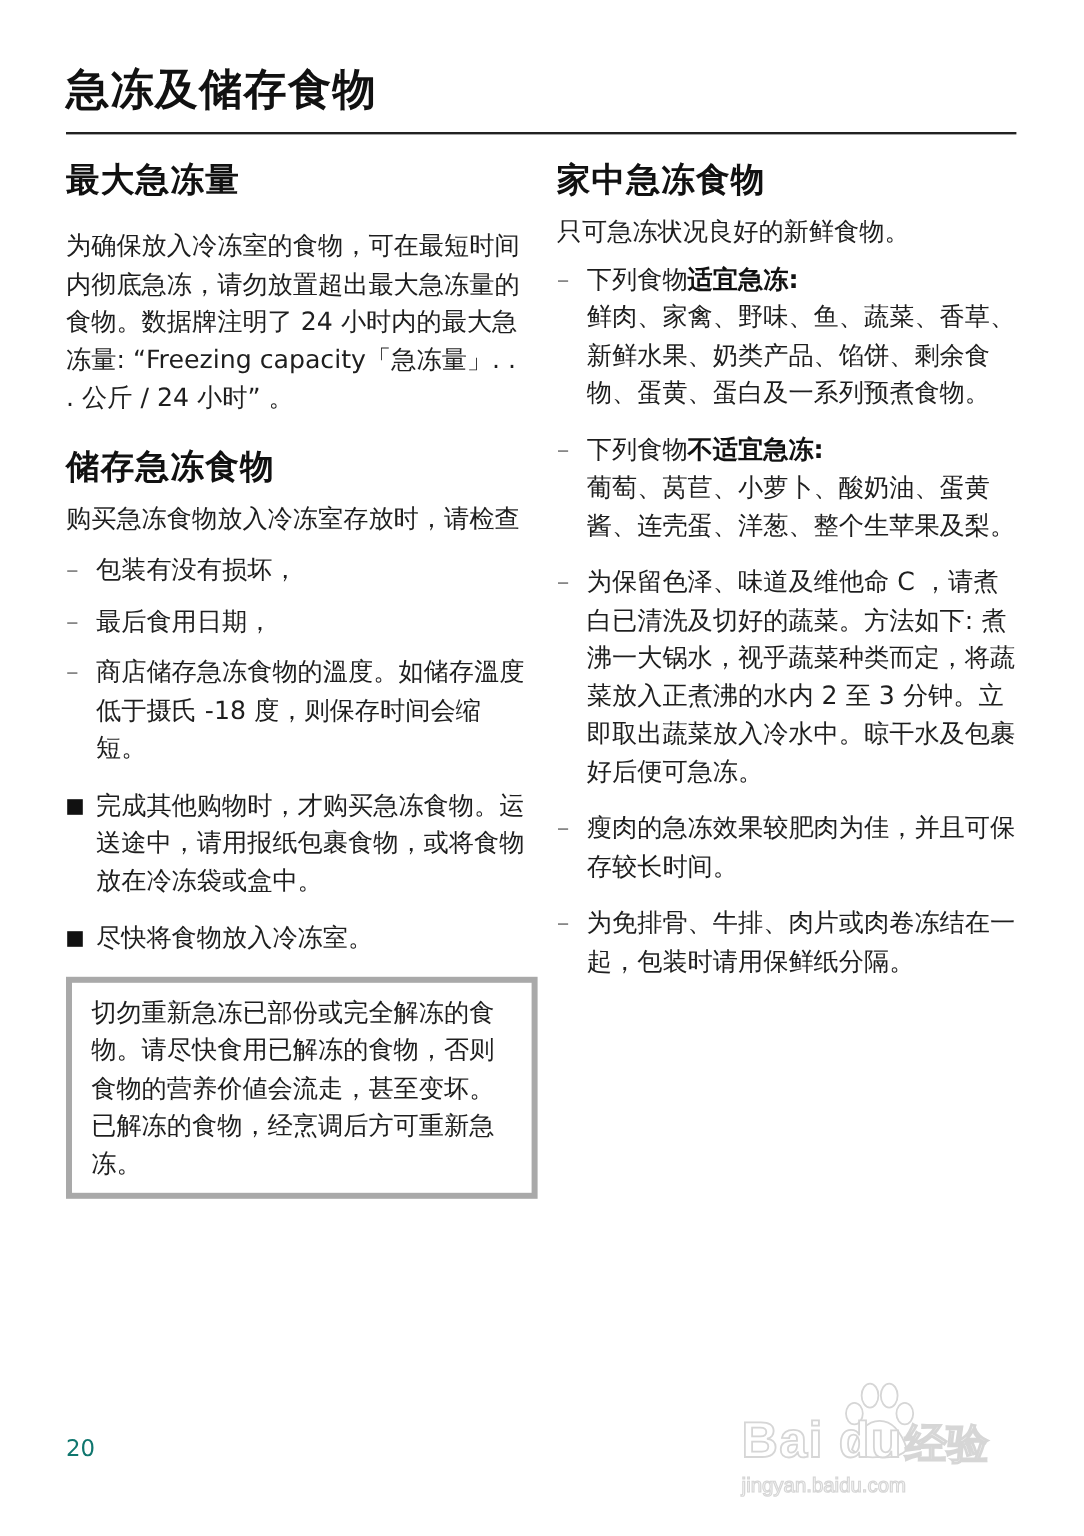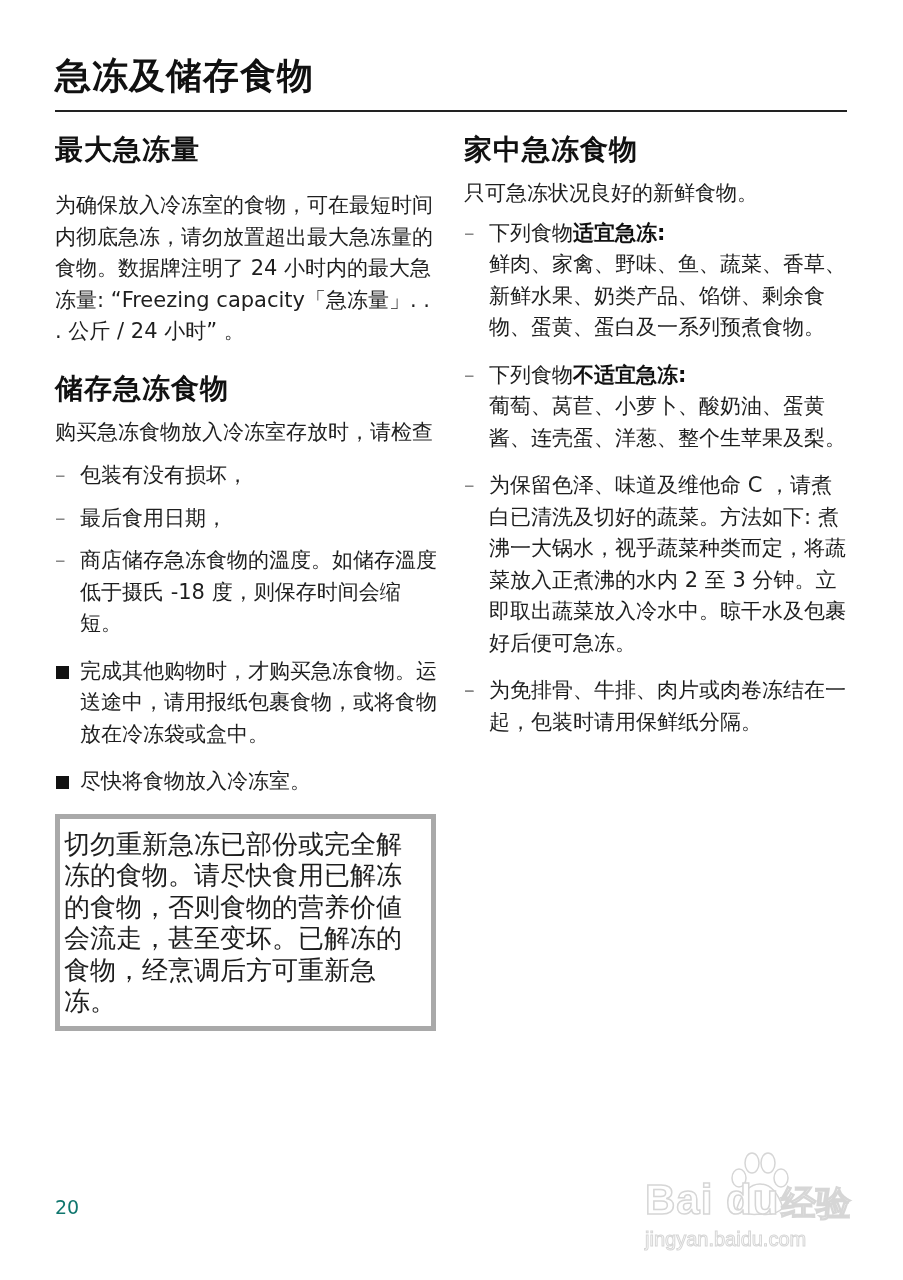--- a/index.html
+++ b/index.html
@@ -36,42 +36,42 @@
     color: #1e1e1e; margin-bottom: 11px;
   }
   .item .marker {
     position: absolute; left: 0; top: 0; width: 20px; color: #888;
   }
   .item .square {
     position: absolute; left: 1px; top: 10px; width: 13px; height: 13px; background: #111;
   }
   .item b { color: #111; }
   .note-box {
-    border: 5px solid #a9a9a9; padding: 10px 12px 8px 4px;
-    font-size: 26px; line-height: 31.5px; color: #1e1e1e;
+    border: 5px solid #a9a9a9; padding: 10px 12px 8px 16px;
+    font-size: 21px; line-height: 31.5px; color: #1e1e1e;
     width: 355px; margin-top: 16px;
   }
   .page-number {
     position: absolute; left: 55px; top: 1196px; font-size: 19px; color: #0f766e;
   }
   .watermark {
-    position: absolute; left: 645px; top: 1148px; width: 210px; height: 110px;
+    position: absolute; left: 618px; top: 1148px; width: 210px; height: 110px;
     color: #e6e6e6; font-family: "Liberation Sans", sans-serif;
   }
   .wm-logo {
     position: absolute; left: 0; top: 28px; font-size: 42px; font-weight: bold;
     color: #ffffff; -webkit-text-stroke: 1.5px #d6d6d6; letter-spacing: 1px;
   }
   .wm-cn {
     position: absolute; left: 136px; top: 32px; font-size: 35px; font-weight: bold;
     color: #ffffff; -webkit-text-stroke: 1.2px #d6d6d6;
   }
   .wm-paw { position: absolute; left: 80px; top: 0; }
   .wm-url {
-    position: absolute; left: 0; top: 80px; font-size: 20px;
+    position: absolute; left: 0; top: 80px; font-size: 17px;
     color: #ffffff; -webkit-text-stroke: 1px #d6d6d6;
   }
 </style>
 </head>
 <body>
 
 <div class="page-title">急冻及储存食物</div>
 <div class="title-rule"></div>
 
 <div class="col col-left">
@@ -130,20 +130,21 @@
     <span>葡萄、莴苣、小萝卜、酸奶油、蛋黄酱、连壳蛋、洋葱、整个生苹果及梨。</span>
   </div>
 
   <div class="item" style="margin-bottom:16px;">
     <span class="marker">–</span>
     <span>为保留色泽、味道及维他命 C ，请煮白已清洗及切好的蔬菜。方法如下: 煮沸一大锅水，视乎蔬菜种类而定，将蔬菜放入正煮沸的水内 2 至 3 分钟。立即取出蔬菜放入冷水中。晾干水及包裹好后便可急冻。</span>
   </div>
 
   <div class="item" style="margin-bottom:16px;">
     <span class="marker">–</span>
+    <span>瘦肉的急冻效果较肥肉为佳，并且可保存较长时间。</span>
   </div>
 
   <div class="item">
     <span class="marker">–</span>
     <span>为免排骨、牛排、肉片或肉卷冻结在一起，包装时请用保鲜纸分隔。</span>
   </div>
 </div>
 
 <div class="page-number">20</div>
 

